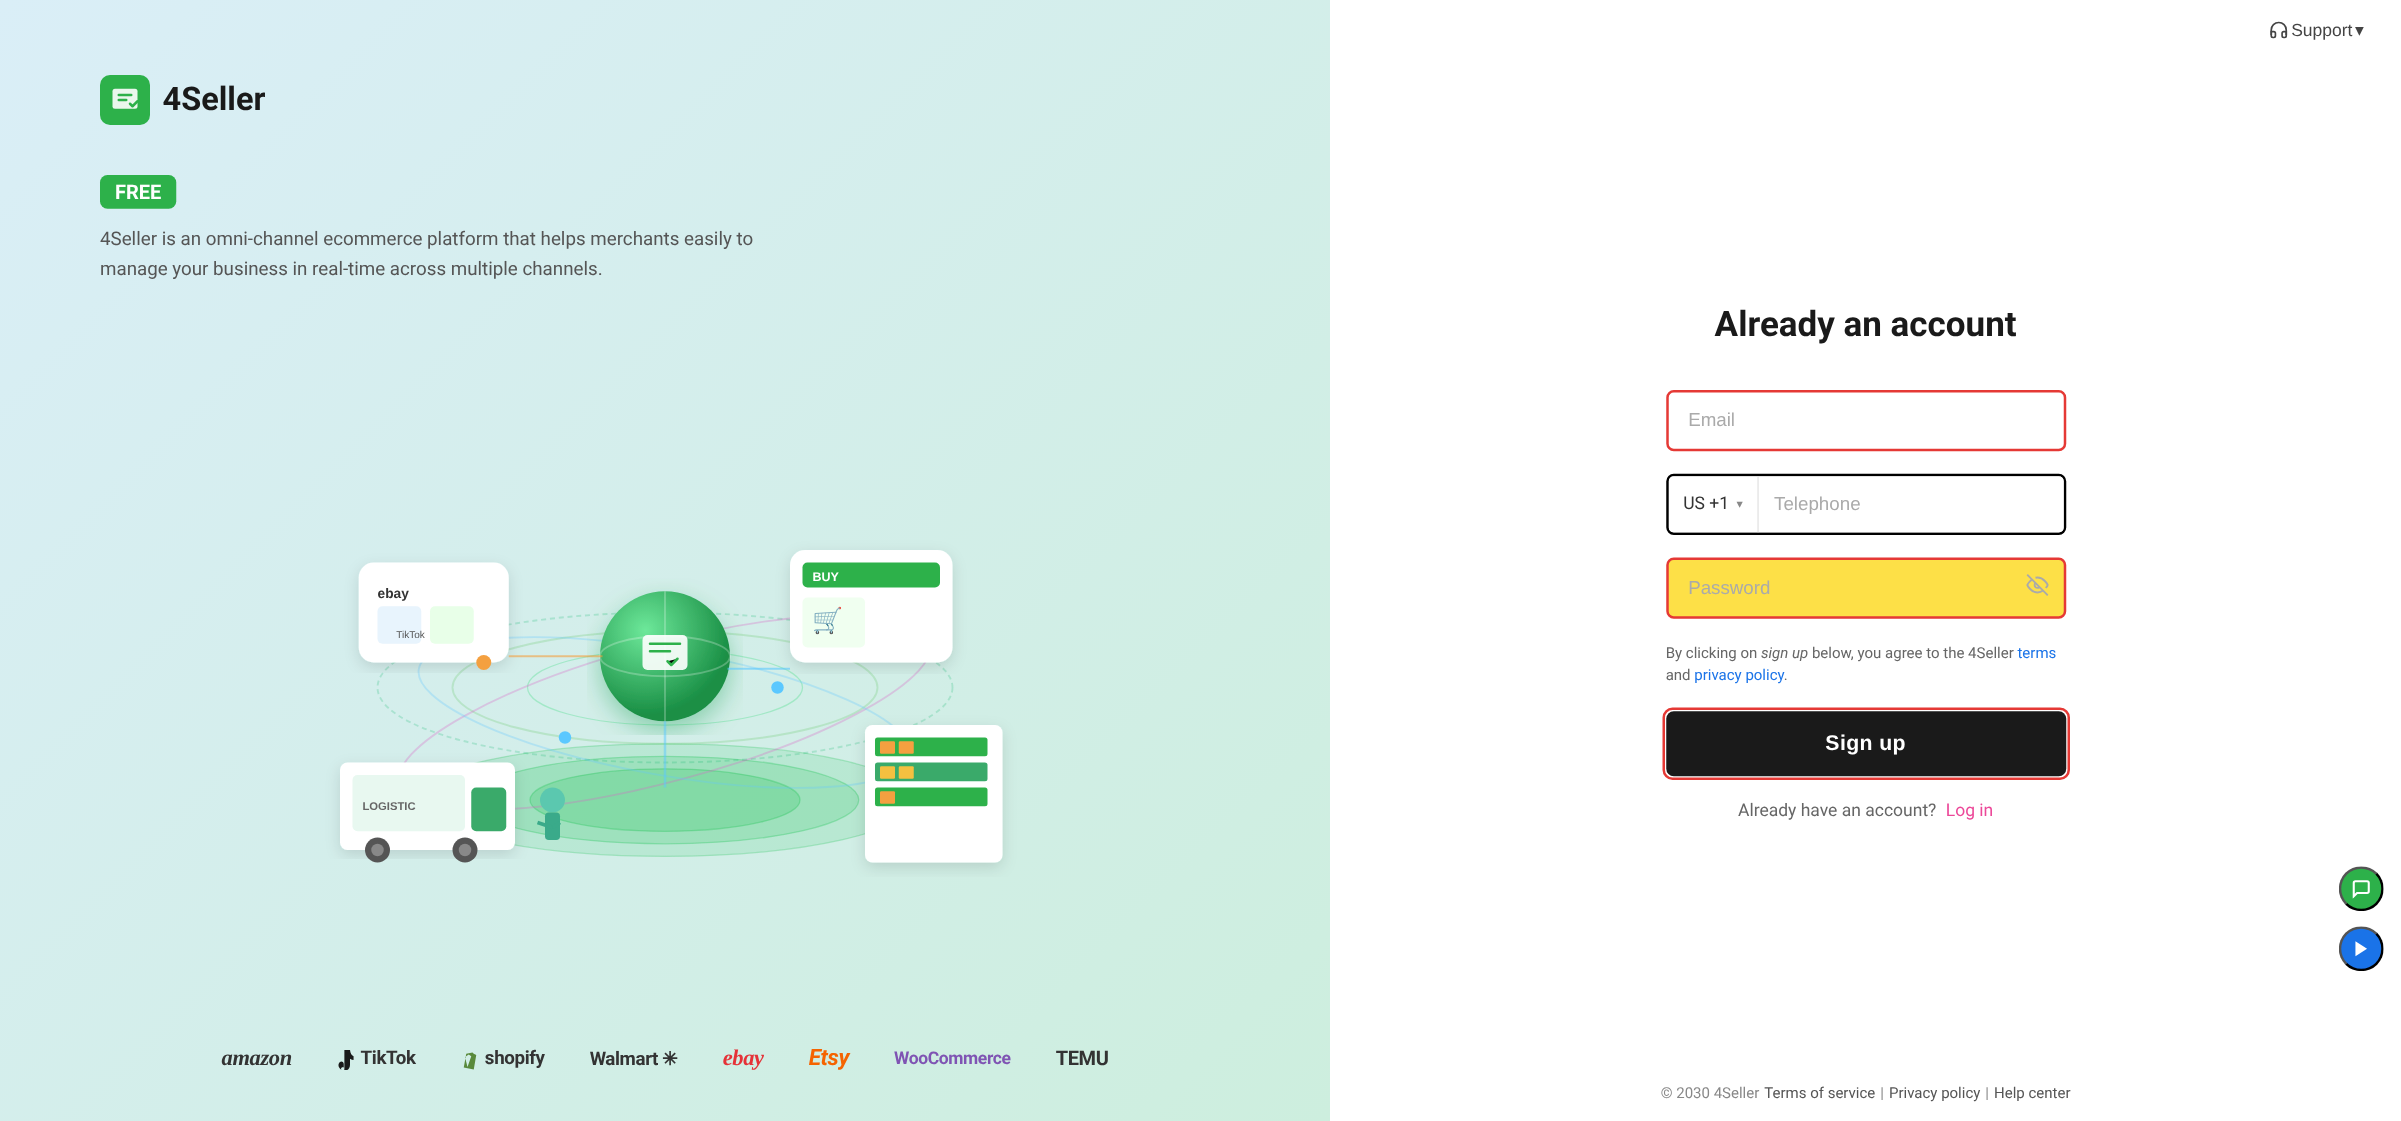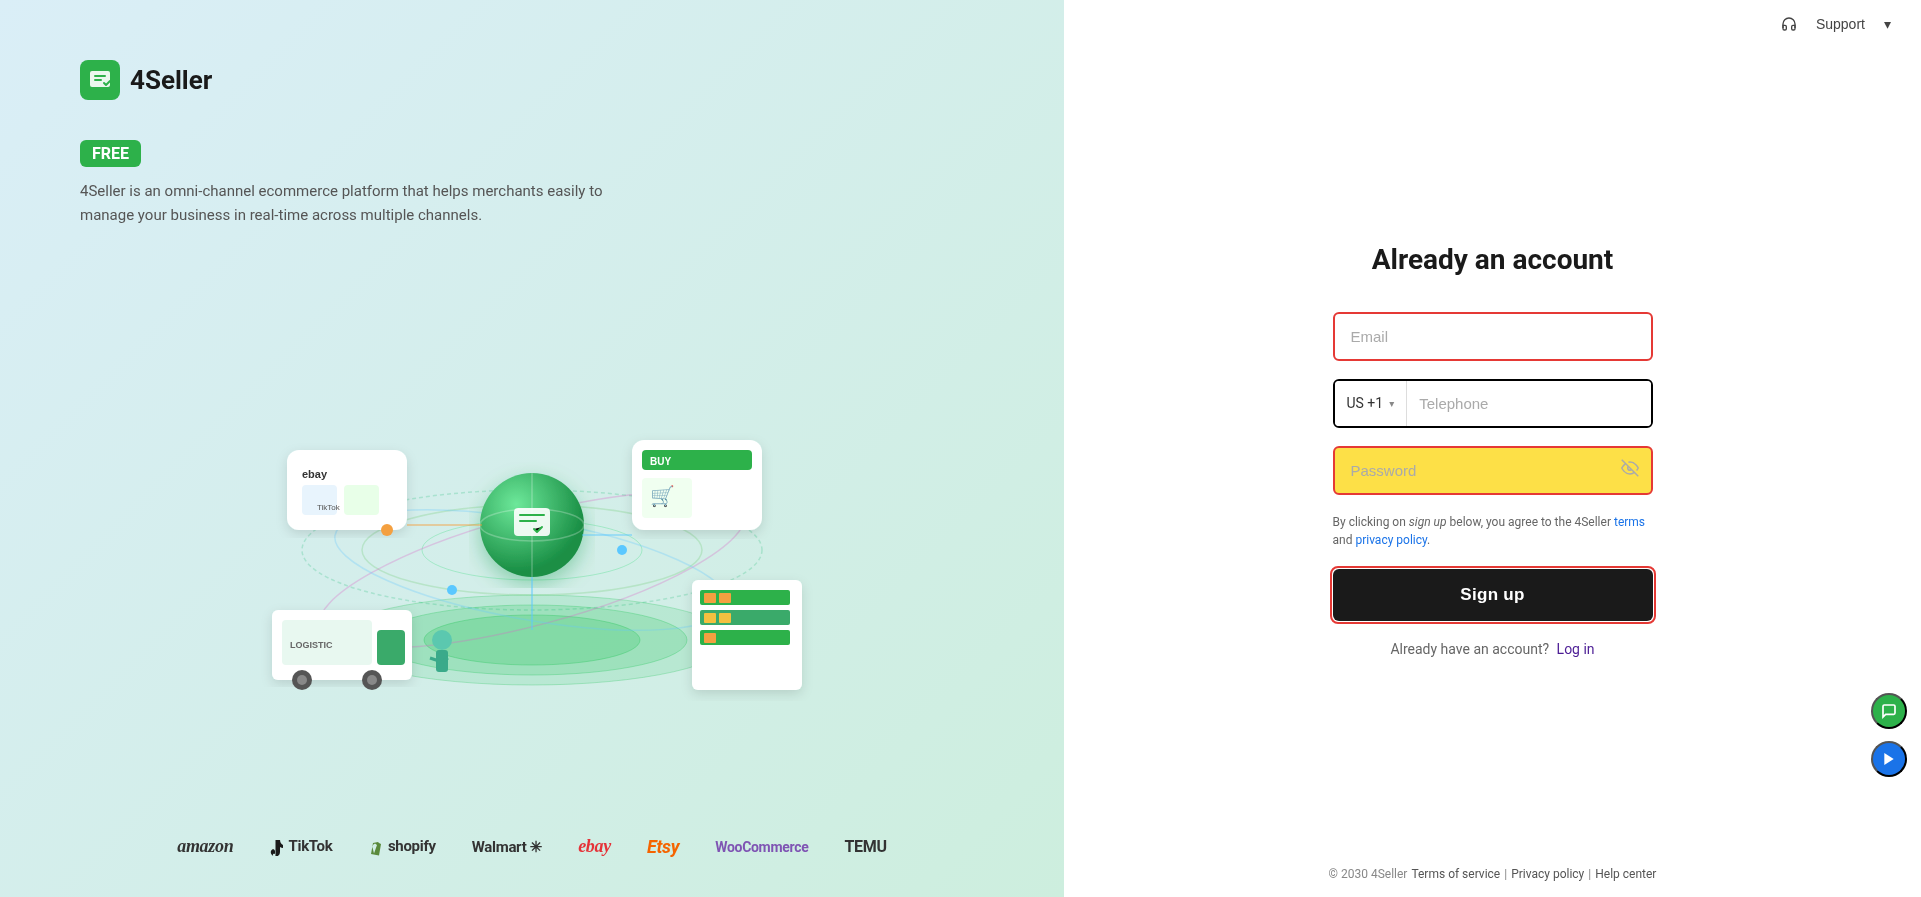--- a/index.html
+++ b/index.html
@@ -121,21 +121,21 @@
 
     .top-bar {
       display: flex;
       justify-content: flex-end;
       padding: 16px 30px;
     }
 
     .support-btn {
       display: flex;
       align-items: center;
-      gap: 19px;
+      gap: 2px;
       font-size: 14px;
       color: #444;
       cursor: pointer;
       background: none;
       border: none;
     }
 
     .form-area {
       flex: 1;
       display: flex;
@@ -285,21 +285,21 @@
     }
 
     .login-area {
       text-align: center;
       margin-top: 20px;
       font-size: 14px;
       color: #666;
     }
 
     .login-link {
-      color: #4c1d95;
+      color: #ec4899;
       text-decoration: none;
       margin-left: 4px;
       cursor: pointer;
     }
 
     .footer-area {
       padding: 16px 30px;
       display: flex;
       justify-content: center;
       font-size: 12px;

